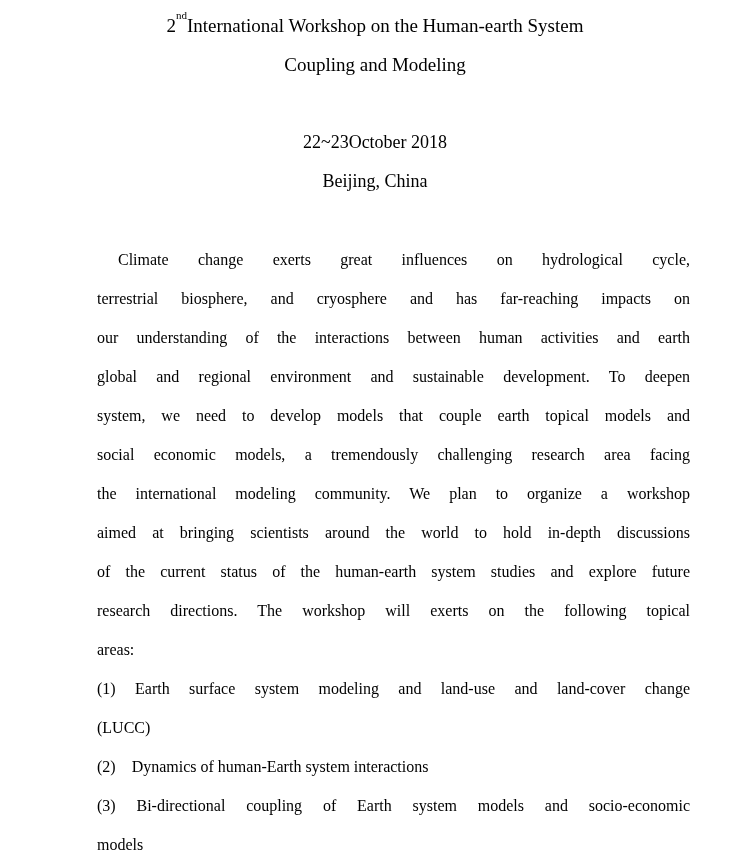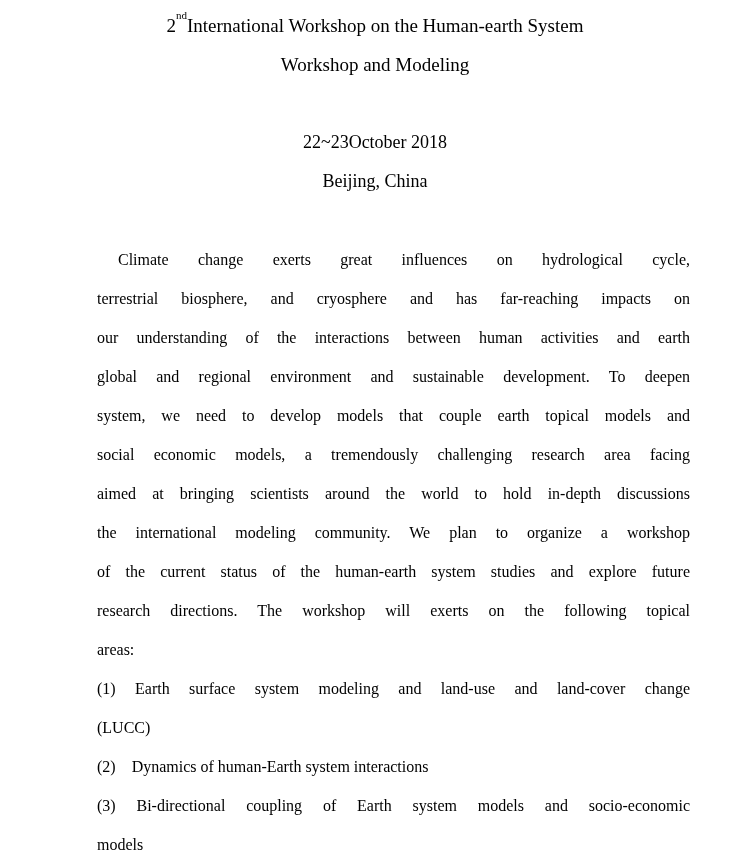--- a/index.html
+++ b/index.html
@@ -44,39 +44,39 @@
     top: -0.55em;
   }
 </style>
 </head>
 <body>
 
 <div class="page">
 
   <div class="hline title"><span>2</span><sup class="ord">nd</sup><span>International Workshop on the Human-earth System</span></div>
 
-  <div class="hline title">Workshop and Modeling</div>
+  <div class="hline title">Coupling and Modeling</div>
 
   <div class="blank"></div>
 
   <div class="hline subtitle">22~23October 2018</div>
 
   <div class="hline subtitle">Beijing, China</div>
 
   <div class="blank"></div>
 
   <div>
       <div class="bline stretch indent">Climate change exerts great influences on hydrological cycle,</div>
       <div class="bline stretch">terrestrial biosphere, and cryosphere and has far-reaching impacts on</div>
       <div class="bline stretch">our understanding of the interactions between human activities and earth</div>
       <div class="bline stretch">global and regional environment and sustainable development. To deepen</div>
       <div class="bline stretch">system, we need to develop models that couple earth topical models and</div>
       <div class="bline stretch">social economic models, a tremendously challenging research area facing</div>
+      <div class="bline stretch">the international modeling community. We plan to organize a workshop</div>
       <div class="bline stretch">aimed at bringing scientists around the world to hold in-depth discussions</div>
-      <div class="bline stretch">the international modeling community. We plan to organize a workshop</div>
       <div class="bline stretch">of the current status of the human-earth system studies and explore future</div>
       <div class="bline stretch">research directions. The workshop will exerts on the following topical</div>
       <div class="bline">areas:</div>
       <div class="bline stretch">(1) Earth surface system modeling and land-use and land-cover change</div>
       <div class="bline">(LUCC)</div>
       <div class="bline">(2)&nbsp;&nbsp;&nbsp; Dynamics of human-Earth system interactions</div>
       <div class="bline stretch">(3) Bi-directional coupling of Earth system models and socio-economic</div>
       <div class="bline">models</div>
     </div>
 

